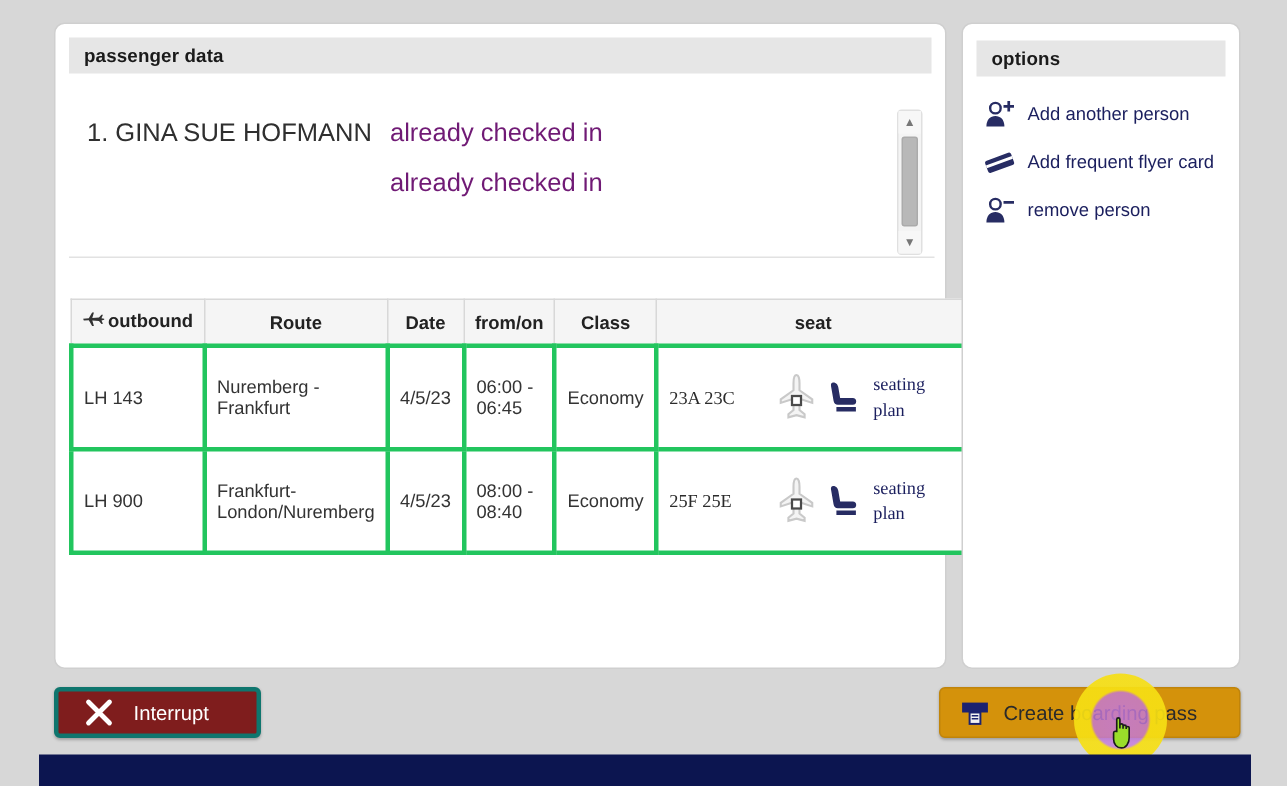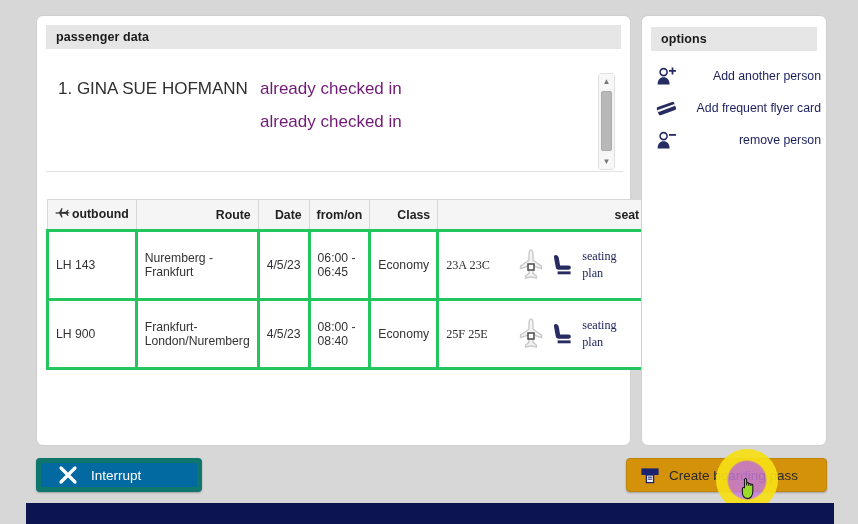--- a/index.html
+++ b/index.html
@@ -95,21 +95,21 @@
     left: 9px; top: 183px;
     width: 577px;
     border-collapse: collapse;
     font-size: 12.2px;
     color: #333;
     background: #fff;
   }
   #flight-table th {
     background: #f5f5f5;
     border: 1px solid #d8d8d8;
-    text-align: right;
+    text-align: center;
     font-weight: bold;
     font-size: 12.3px;
     color: #222;
     padding: 7px 7px;
     height: 31px;
     white-space: nowrap;
   }
   #flight-table td {
     border: 3px solid #22c55e;
     padding: 16px 7px;
@@ -154,38 +154,37 @@
     width: 170px;
   }
   .option-item {
     display: flex;
     align-items: center;
     gap: 8px;
     height: 32px;
     padding-left: 5px;
     color: #1b1f5e;
     font-size: 12.3px;
-    justify-content: space-between;
   }
   .opt-icon { width: 21px; height: 21px; flex: 0 0 21px; }
 
   
   .btn {
     position: absolute;
     display: flex;
     align-items: center;
     border-radius: 4px;
     font-size: 13.5px;
   }
   #interrupt-button {
     left: 36px; top: 458px;
-    width: 166px; height: 34px;
-    background: #0369a1;
+    width: 138px; height: 34px;
+    background: #7f1d1d;
     color: #ffffff;
-    border: 5px solid #0f766e;
+    border: 3px solid #0f766e;
     box-shadow: 0 1px 2px rgba(0,0,0,.25);
   }
   #interrupt-x {
     width: 22px; height: 22px; margin-left: 16px; margin-right: 12px;
     flex: 0 0 22px;
   }
   #create-pass-button {
     left: 626px; top: 458px;
     width: 201px; height: 34px;
     background: #d4920b;

